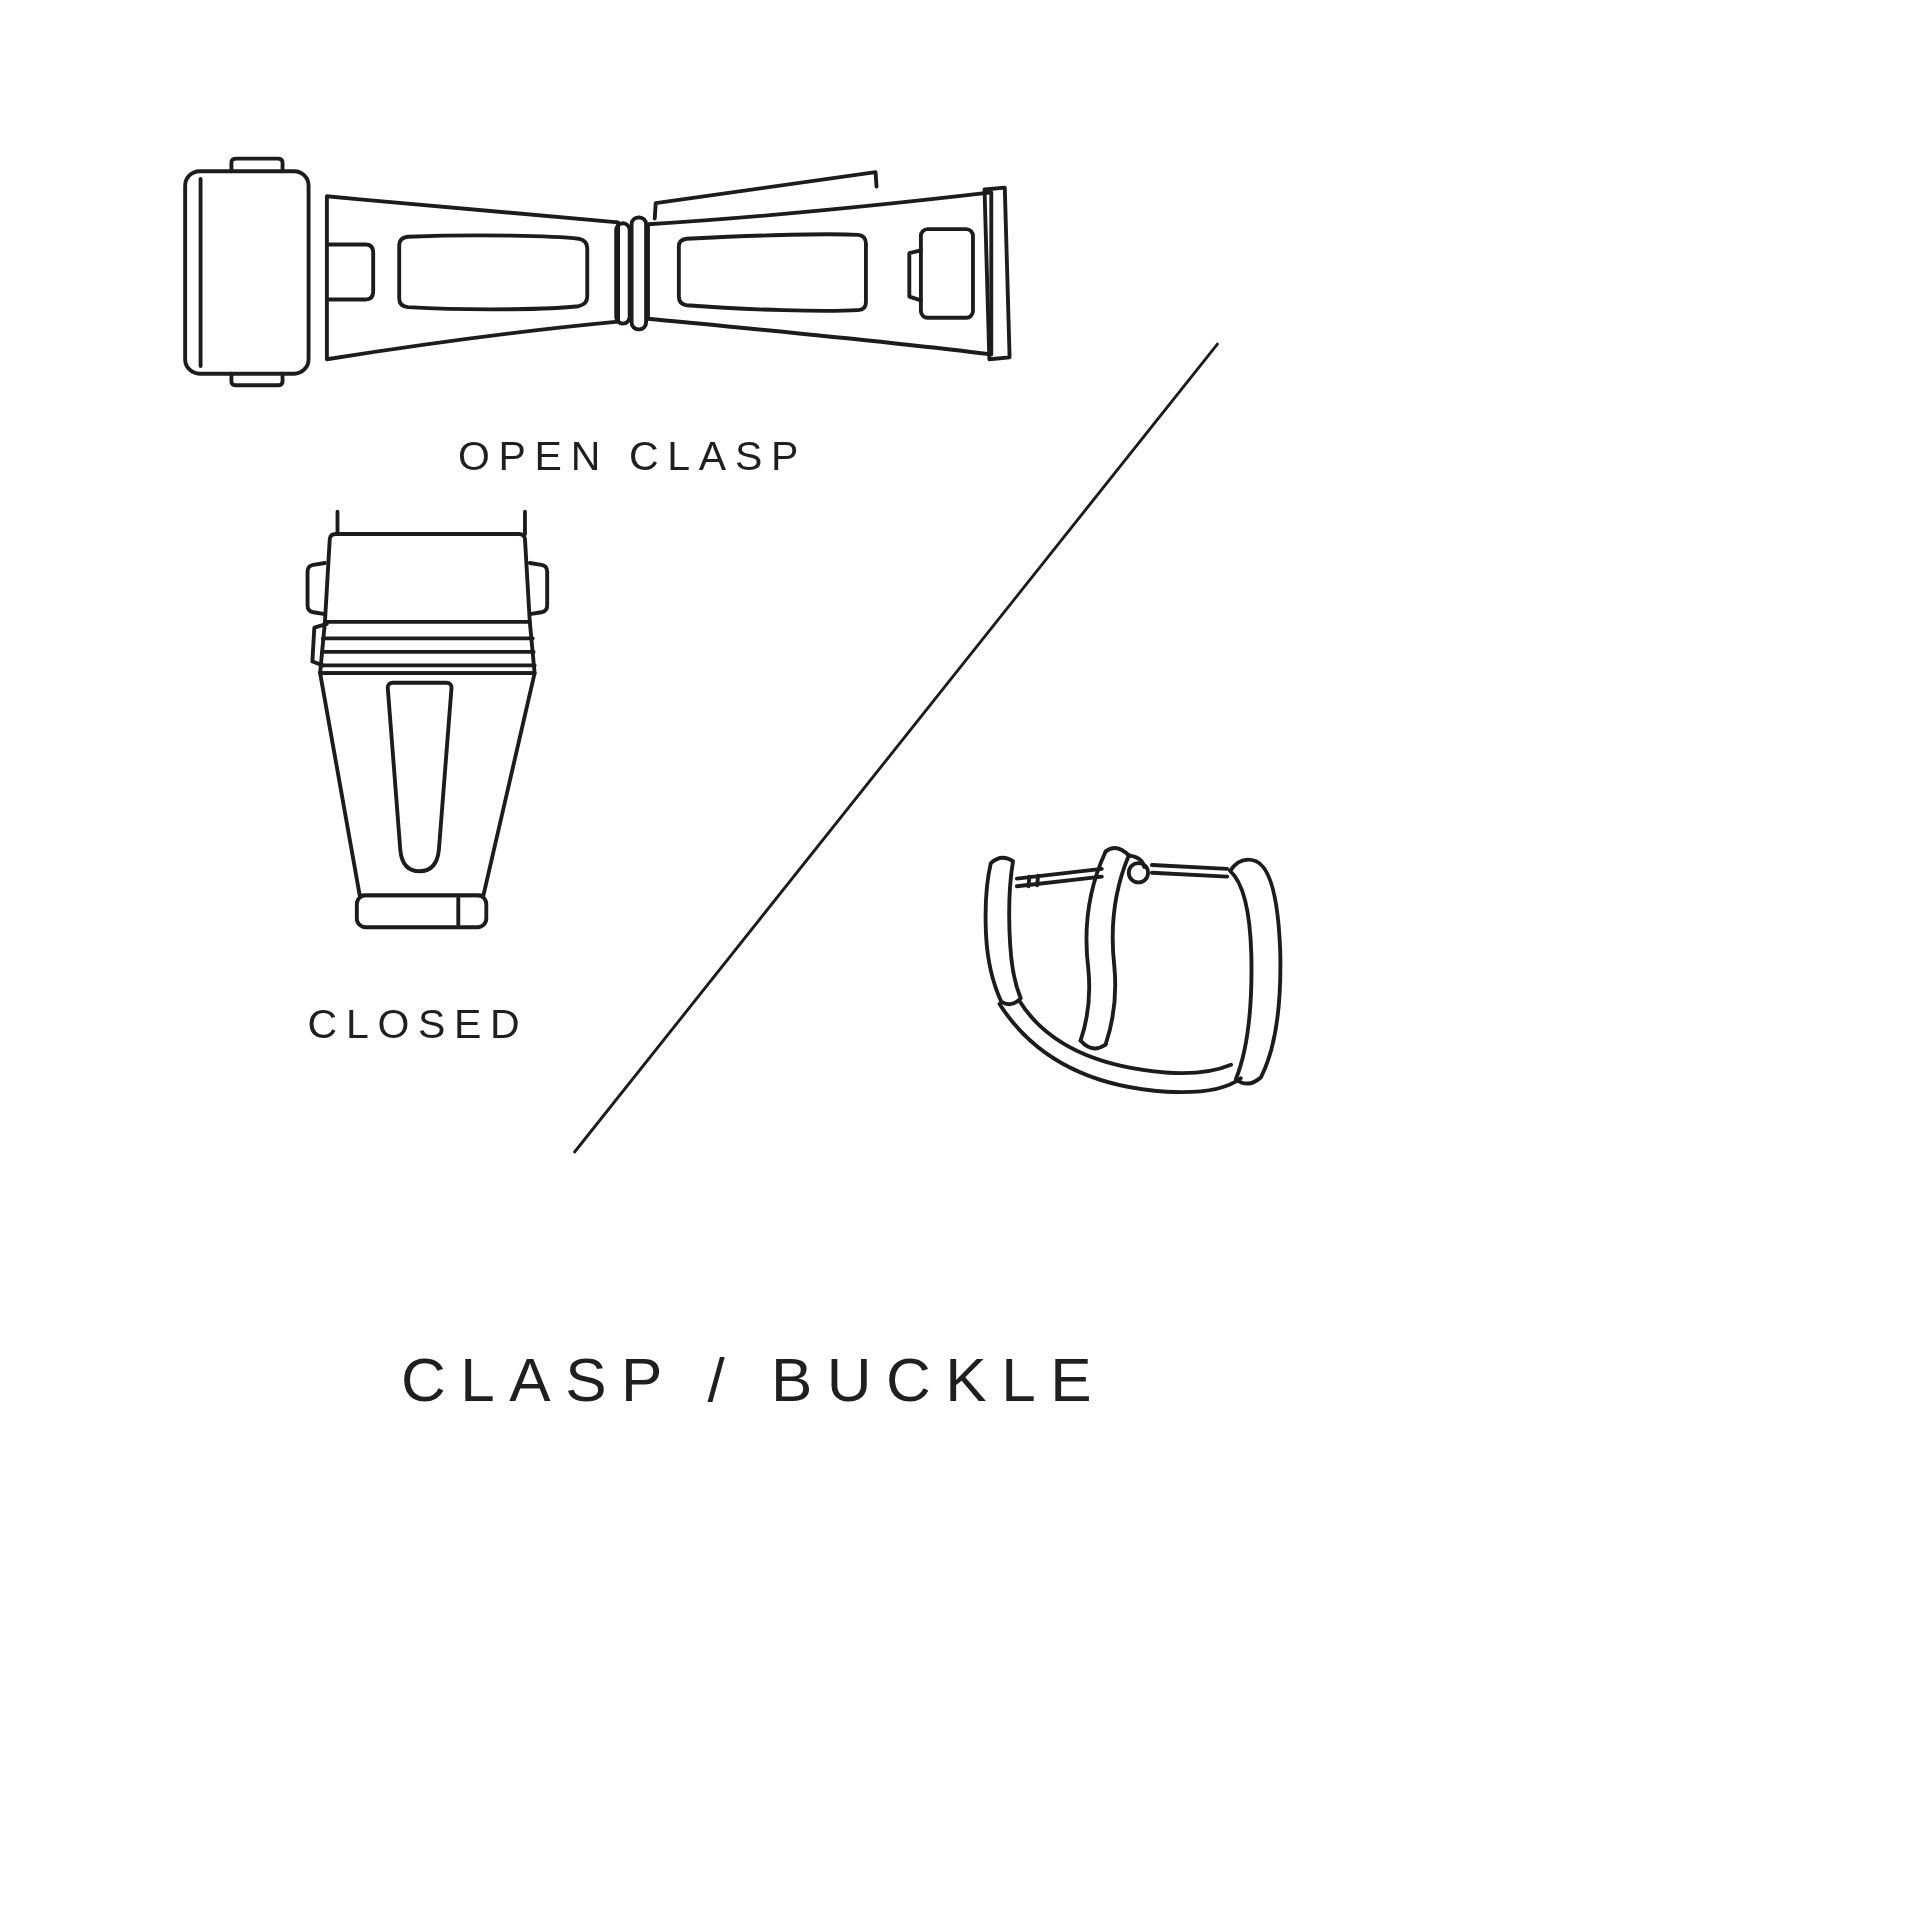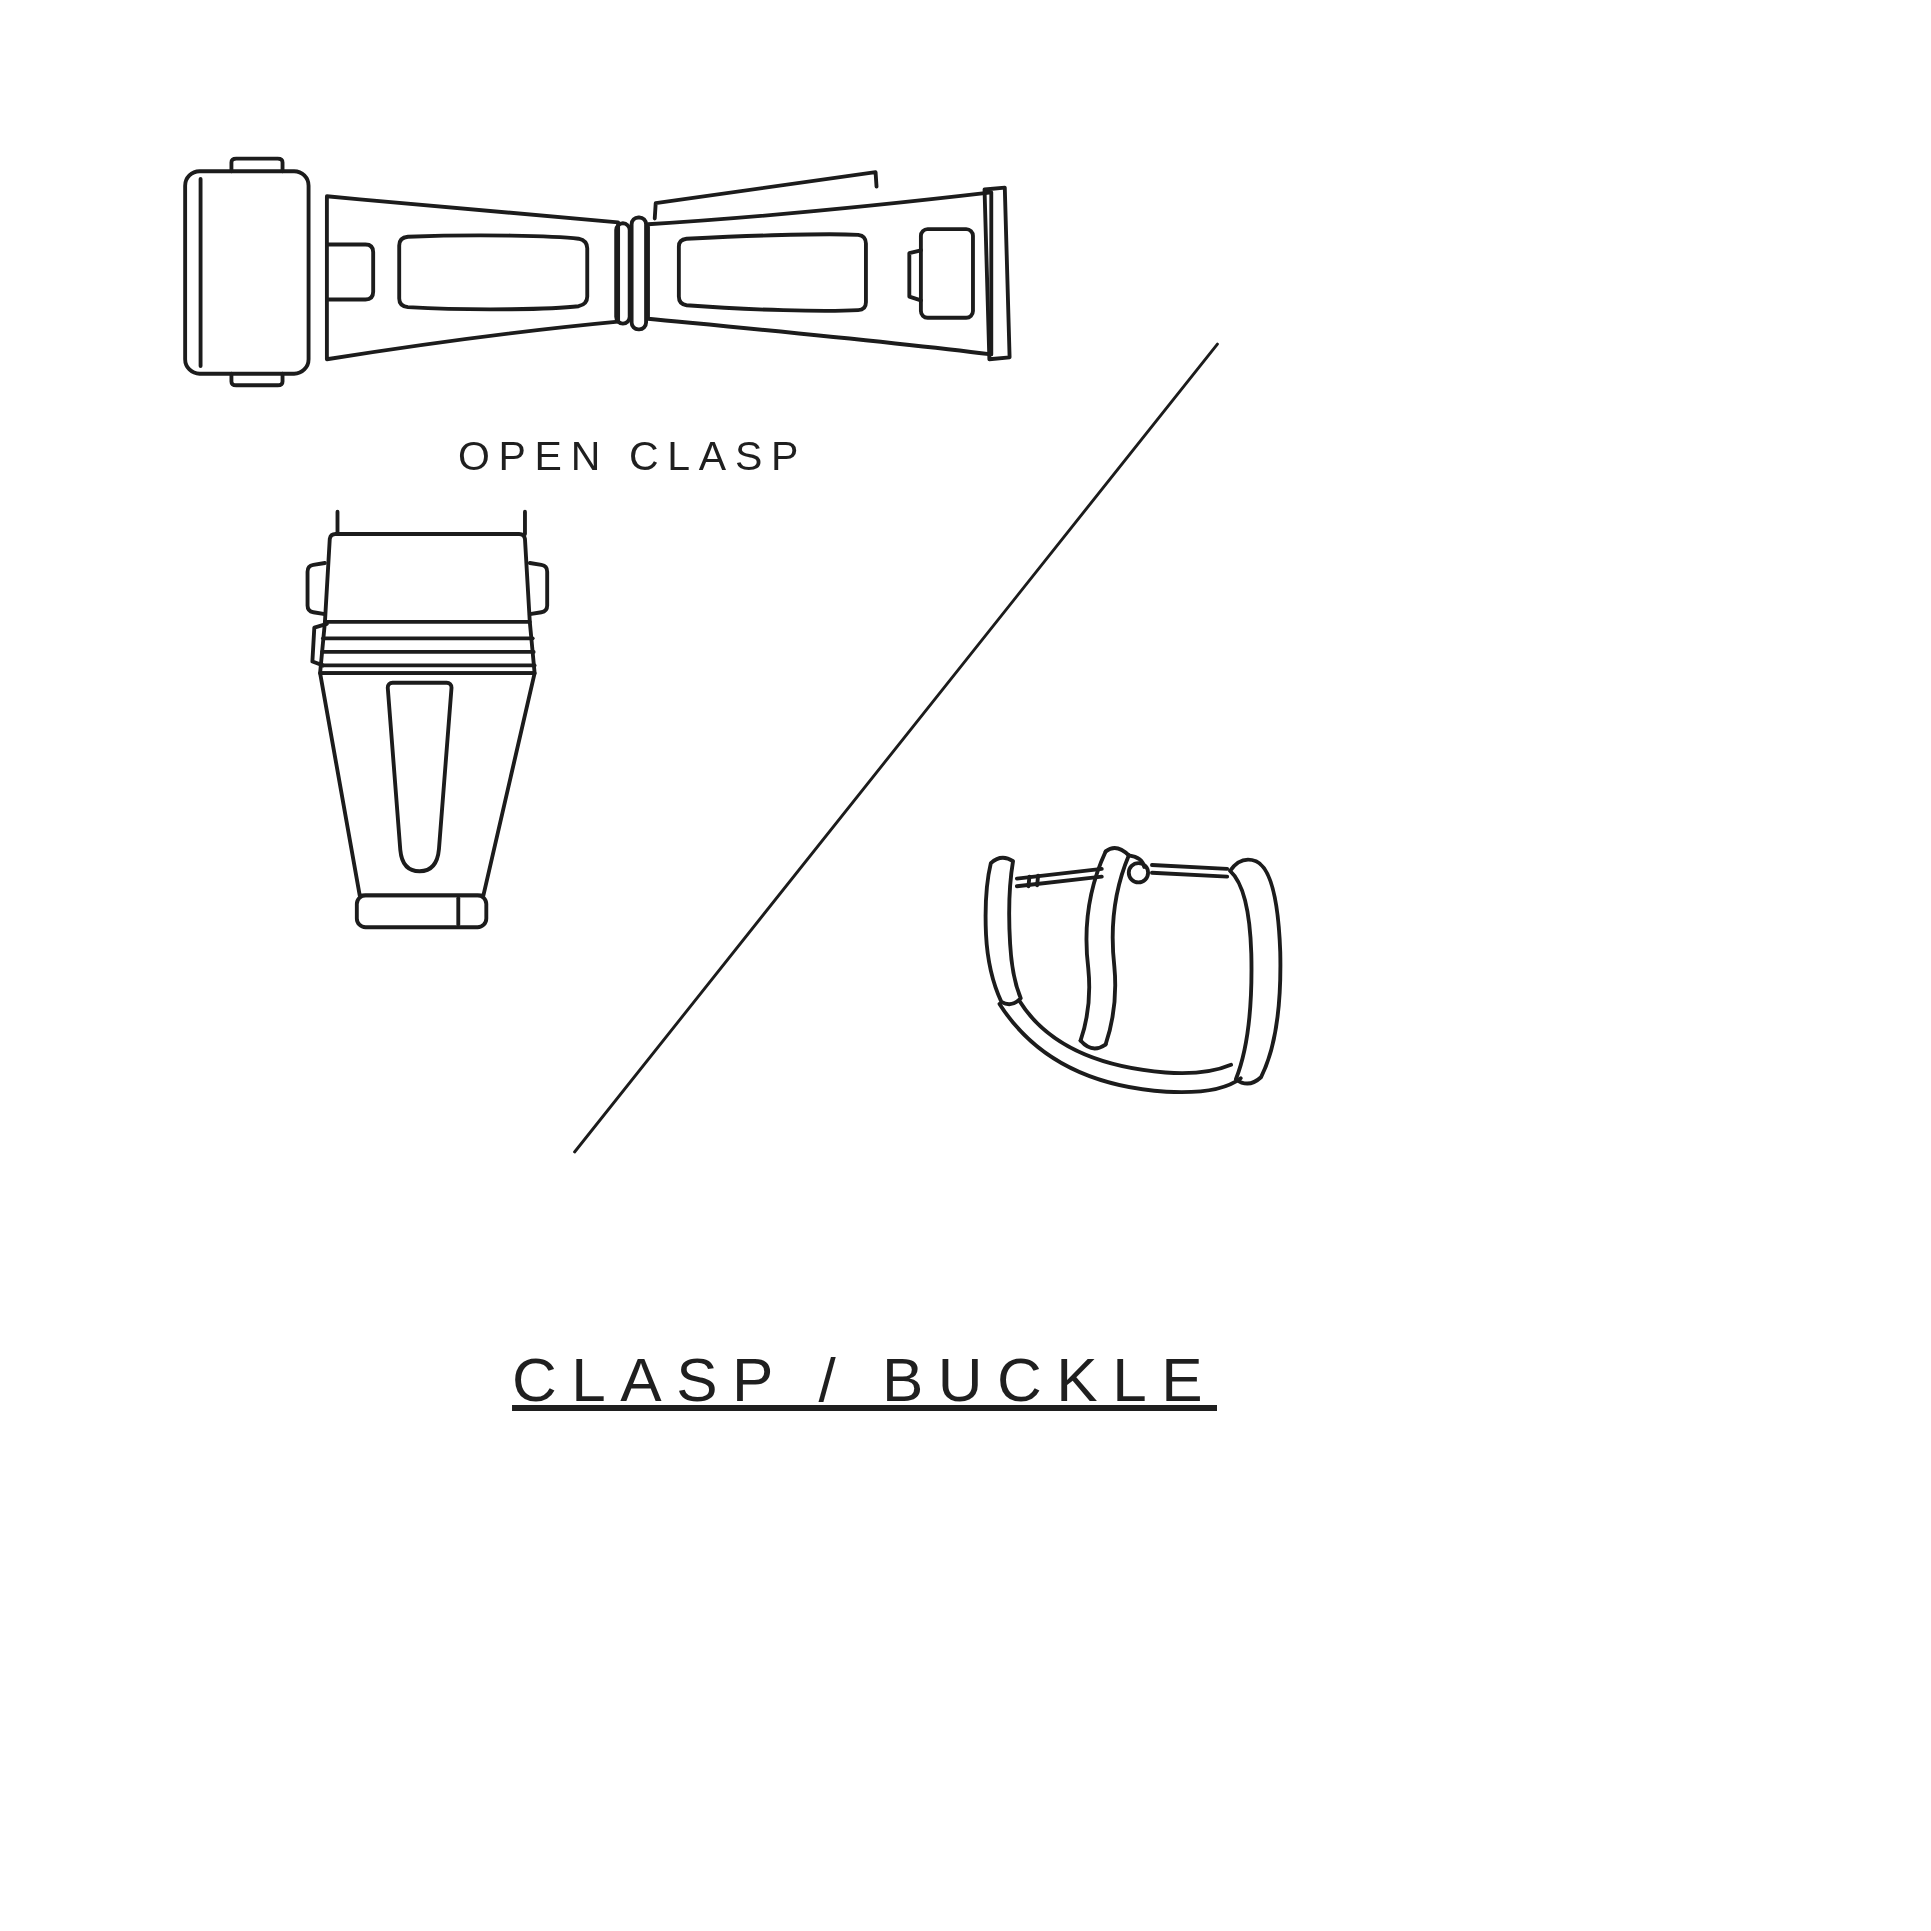--- a/index.html
+++ b/index.html
@@ -26,27 +26,26 @@
     font-weight: 400;
     text-align: center;
     white-space: nowrap;
     margin-top: 37px;
   }
   .title {
     position: absolute;
     top: 1344px;
     left: 290px;
     width: 927px;
-    text-align: right;
+    text-align: center;
     color: var(--text);
     font-size: 62px;
     letter-spacing: 14.5px;
     font-weight: 400;
     white-space: nowrap;
-    text-decoration: underline;
   }
   .cap-open { top: 396px; left: 343px; width: 579px; }
   .cap-closed { top: 964px; left: 225px; width: 386px; }
 </style>
 </head>
 <body>
 
 <div class="canvas">
 
   <svg class="illus" style="left:169px; top:150px;" width="850" height="243" viewBox="0 0 880 252" aria-hidden="true">
@@ -93,20 +92,21 @@
       <path d="M 35 123 L 22 127 L 20 162 L 31 166"></path>
 
       <path d="M 28 174 L 250 174 L 197 404 L 69 404 Z"></path>
       <path d="M 98 189 C 98 186 100 184 103 184 L 159 184 C 162 184 164 186 164 189 L 151 356 Q 149 379 131 379 Q 113 379 111 357 Z"></path>
 
       <rect x="66" y="404" width="134" height="33" rx="9"></rect>
       <line x1="171" y1="407" x2="171" y2="434"></line>
     </g>
   </svg>
 
+  <div class="caption cap-closed">CLOSED</div>
 
   <svg class="illus" style="left:563px; top:336px;" width="666" height="826" viewBox="0 0 690 855" aria-hidden="true">
     <line x1="678" y1="8" x2="12" y2="845" stroke="currentColor" stroke-width="3" stroke-linecap="round"></line>
   </svg>
 
   <svg class="illus" style="left:959px; top:838px;" width="328" height="275" viewBox="0 0 340 285" aria-hidden="true">
     <g fill="none" stroke="currentColor" stroke-width="4" stroke-linejoin="round" stroke-linecap="round">
 
       <path d="M 281 34 Q 292 18 308 24 Q 330 34 333 118 Q 335 205 313 248 Q 300 260 287 250 Q 305 205 303 120 Q 301 52 281 34 Z"></path>
 

